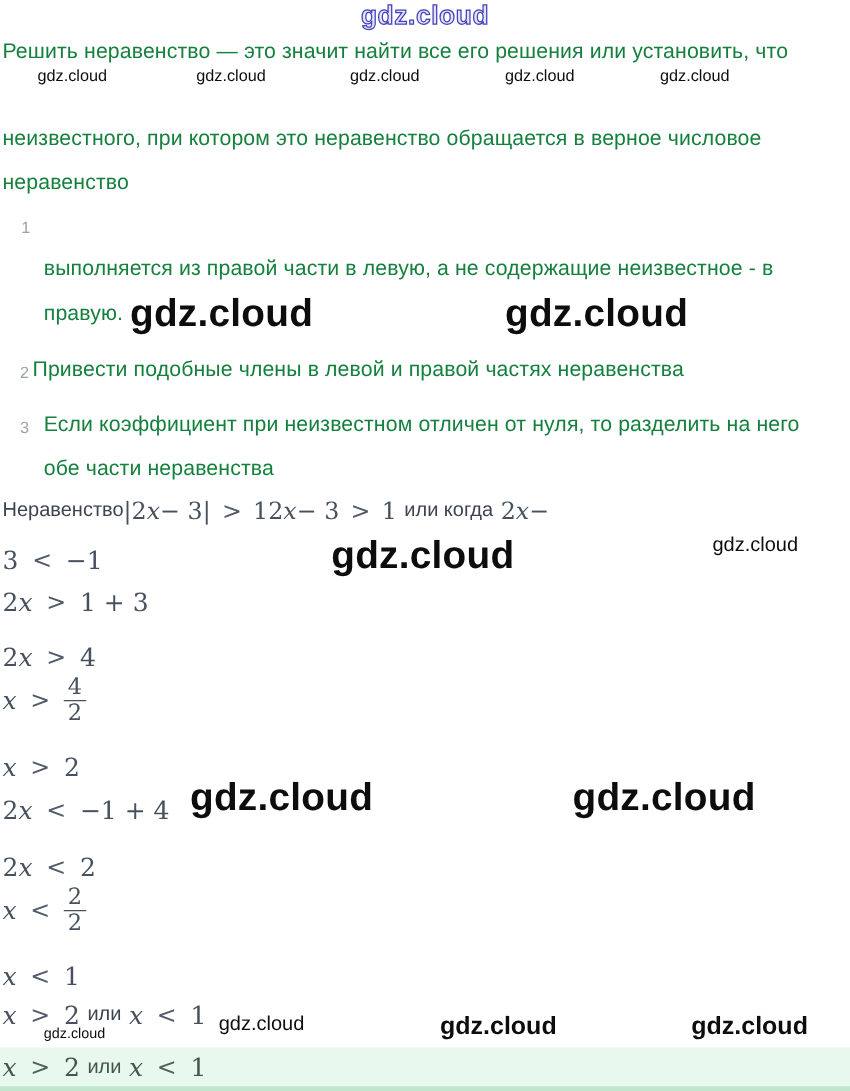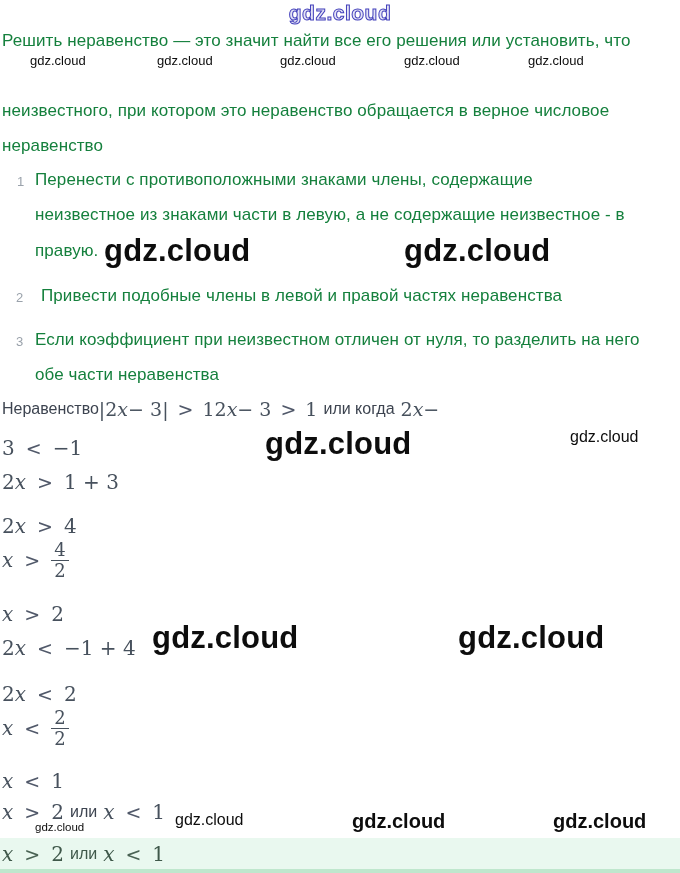--- a/index.html
+++ b/index.html
@@ -112,29 +112,28 @@
   <div class="wm wm-xs" style="top:53px;left:30px;">gdz.cloud</div>
   <div class="wm wm-xs" style="top:53px;left:157px;">gdz.cloud</div>
   <div class="wm wm-xs" style="top:53px;left:280px;">gdz.cloud</div>
   <div class="wm wm-xs" style="top:53px;left:404px;">gdz.cloud</div>
   <div class="wm wm-xs" style="top:53px;left:528px;">gdz.cloud</div>
 
   <div class="txt" style="top:101px;left:2px;">неизвестного, при котором это неравенство обращается в верное числовое</div>
   <div class="txt" style="top:136px;left:2px;">неравенство</div>
 
   <div class="step-num" style="top:174px;left:17px;">1</div>
-  <div class="txt" style="top:170px;left:35px;">Перенести с противоположными знаками члены, содержащие</div>
-  <div class="txt" style="top:205px;left:35px;">неизвестное из знаками части в левую, а не содержащие неизвестное - в</div>
+  <div class="txt" style="top:205px;left:35px;">выполняется из правой части в левую, а не содержащие неизвестное - в</div>
   <div class="txt" style="top:241px;left:35px;">правую.</div>
 
   <div class="wm wm-lg" style="top:233px;left:104px;">gdz.cloud</div>
   <div class="wm wm-lg" style="top:233px;left:404px;">gdz.cloud</div>
 
   <div class="step-num" style="top:290px;left:16px;">2</div>
-  <div class="txt" style="top:286px;left:41px;">Привести подобные члены в левой и правой частях неравенства</div>
+  <div class="txt" style="top:286px;left:26px;">Привести подобные члены в левой и правой частях неравенства</div>
 
   <div class="step-num" style="top:334px;left:16px;">3</div>
   <div class="txt" style="top:365px;left:35px;">обе части неравенства</div>
   <div class="txt" style="top:330px;left:35px;">Если коэффициент при неизвестном отличен от нуля, то разделить на него</div>
 
   <div class="math l1" style="top:398px;left:2px;">
     <span class="msans">Неравенство </span>
     <span class="mn">|2</span>
       <span class="mv">x</span>
       <span class="mn"> − 3|</span>

